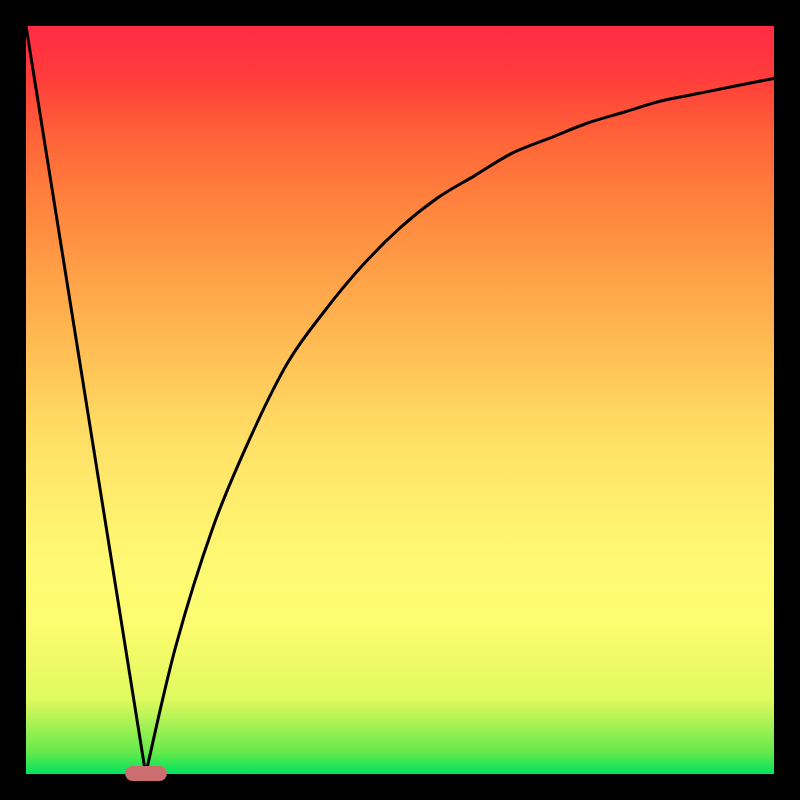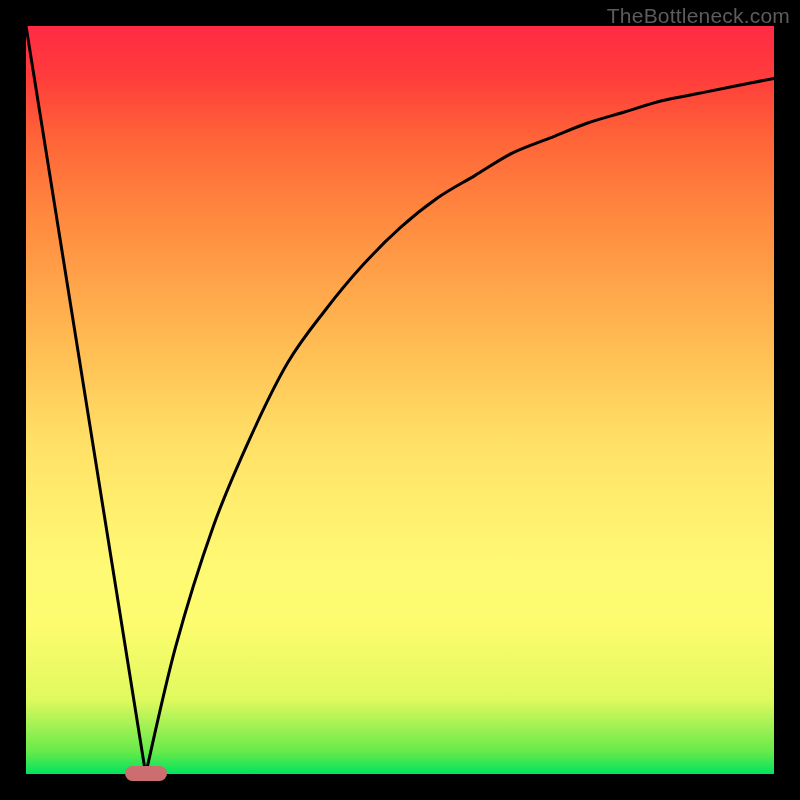--- a/index.html
+++ b/index.html
@@ -61,21 +61,20 @@
     width: 42px;
     height: 15px;
     background: #cc6e6f;
     border-radius: 8px;
   }
 </style>
 </head>
 <body>
 
 <div class="frame">
-  <div class="watermark">TheBottleneck.com</div>
 
   <div class="plot-area">
     <svg class="curves" viewBox="0 0 748 748" preserveAspectRatio="none">
         <path d="M 0 0 L 119.68 748" fill="none" stroke="#000" stroke-width="3" stroke-linecap="round"></path>
         <path d="M 119.68 748 C 124.66666666666667 726.8066666666666, 138.38 661.98, 149.6 620.84 C 160.82 579.7, 174.53333333333333 536.0666666666666, 187 501.15999999999997 C 199.46666666666667 466.2533333333333, 211.93333333333334 438.82666666666665, 224.4 411.4 C 236.86666666666667 383.9733333333333, 249.33333333333334 357.7933333333333, 261.8 336.59999999999997 C 274.26666666666665 315.40666666666664, 286.73333333333335 300.44666666666666, 299.2 284.24 C 311.66666666666663 268.03333333333336, 324.1333333333333 253.0733333333333, 336.6 239.35999999999996 C 349.0666666666667 225.64666666666662, 361.5333333333333 213.18000000000004, 374 201.96000000000004 C 386.4666666666667 190.74000000000004, 398.9333333333334 180.76666666666662, 411.40000000000003 172.03999999999996 C 423.8666666666667 163.3133333333333, 436.33333333333337 157.08, 448.8 149.60000000000002 C 461.26666666666665 142.12000000000003, 473.73333333333335 133.3933333333334, 486.2 127.16000000000008 C 498.66666666666663 120.92666666666675, 511.1333333333333 117.18666666666672, 523.6 112.20000000000005 C 536.0666666666667 107.21333333333337, 548.5333333333333 101.60333333333335, 561 97.24000000000001 C 573.4666666666667 92.87666666666667, 585.9333333333333 89.75999999999999, 598.4 86.01999999999998 C 610.8666666666667 82.27999999999997, 623.3333333333333 77.91666666666663, 635.8 74.79999999999995 C 648.2666666666667 71.68333333333328, 660.7333333333333 69.81333333333328, 673.2 67.31999999999994 C 685.6666666666667 64.8266666666666, 698.1333333333333 62.333333333333236, 710.6 59.83999999999992 C 723.0666666666667 57.3466666666666, 741.7666666666667 53.60666666666666, 748 52.360000000000014" fill="none" stroke="#000" stroke-width="3" stroke-linecap="round"></path>
       </svg>
     <div class="marker" style="left: 98.68px; top: 739.5px; background: rgb(204, 110, 111);"></div>
   </div>
 </div>
 

